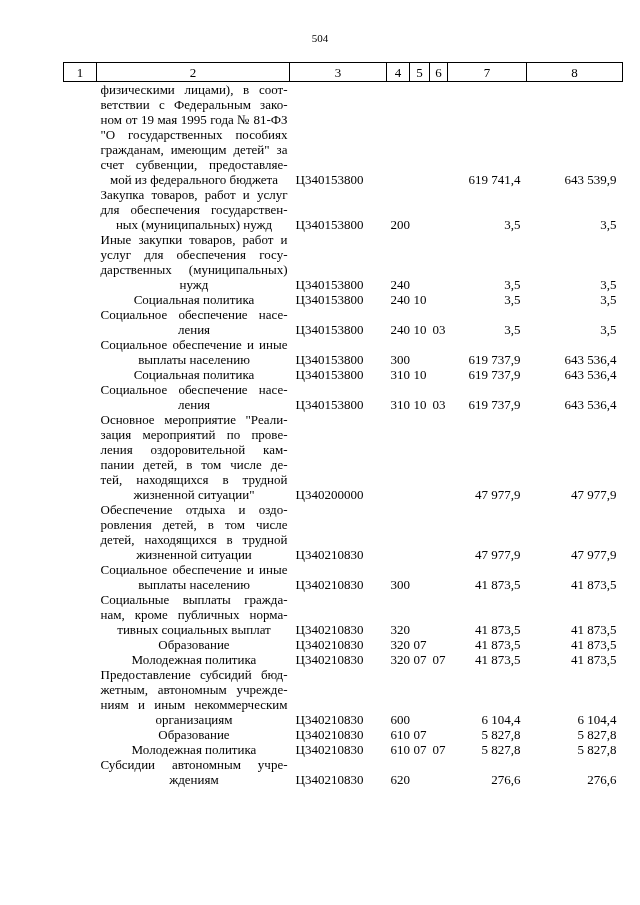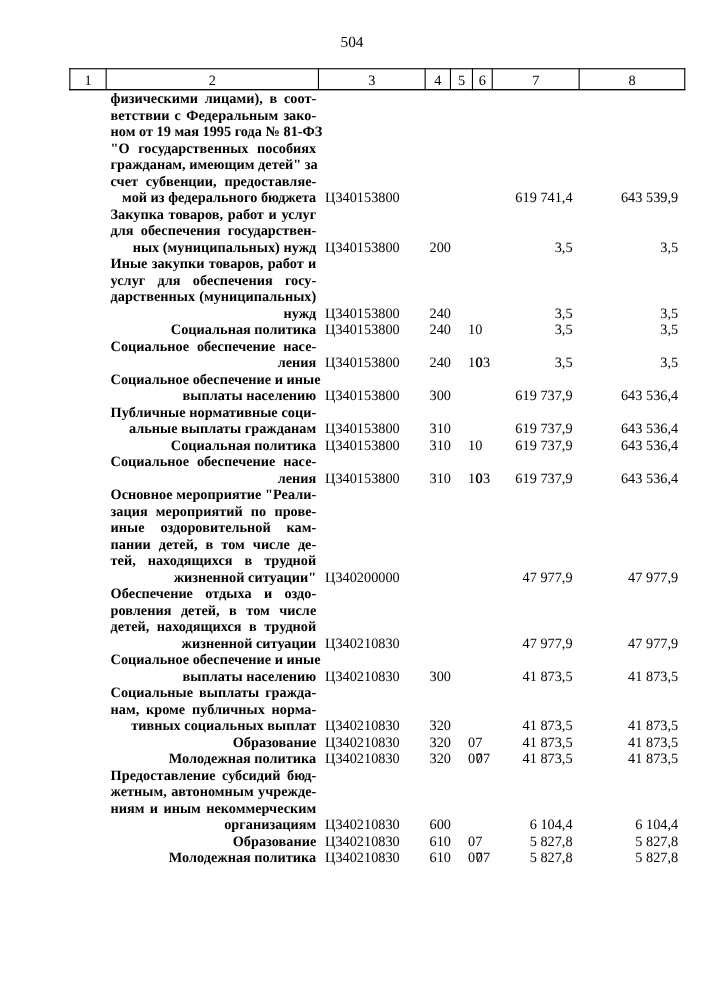--- a/index.html
+++ b/index.html
@@ -6,21 +6,21 @@
   html, body { width: 640px; height: 905px; background: #ffffff; overflow: hidden; }
   .page {
     position: relative;
     width: 640px; height: 905px;
     background: #ffffff;
     color: #000;
     font-family: "Liberation Serif", serif;
   }
   .pageno {
     position: absolute; top: 32px; left: 0; right: 0;
-    text-align: center; font-size: 14px;
+    text-align: center; font-size: 11px;
   }
   table.budget {
     position: absolute; top: 62px; left: 63px;
     width: 559px;
     border-collapse: collapse;
     table-layout: fixed;
     font-size: 13px;
     line-height: 15px;
   }
   thead th {
@@ -29,26 +29,26 @@
     font-size: 13px;
     height: 19px;
     text-align: center;
     vertical-align: middle;
     padding: 0;
   }
   tbody td {
     vertical-align: bottom;
     padding: 0;
   }
-  td.c2 { padding: 0 2px 0 4px; font-weight: bold; }
-  .tl { white-space: nowrap; text-align: right; }
+  td.c2 { padding: 0 2px 0 4px; }
+  .tl { white-space: nowrap; text-align: center; }
   .jl { text-align: justify; text-align-last: justify; }
   td.c3 { padding-left: 6px; white-space: nowrap; }
   td.c4 { padding-left: 4px; white-space: nowrap; }
-  td.c5 { padding-left: 16px; white-space: nowrap; font-family: Liberation Serif, serif; }
+  td.c5 { padding-left: 4px; white-space: nowrap; font-family: Liberation Serif, serif; }
   td.c6 { padding-left: 3px; white-space: nowrap; margin-left: 47px; }
   td.c7, td.c8 { text-align: right; padding-right: 6px; white-space: nowrap; }
 </style>
 </head>
 <body>
 
 <div class="page">
   <div class="pageno">504</div>
 
   <table class="budget">
@@ -156,33 +156,20 @@
           <td class="c3">Ц340153800</td>
           <td class="c4">300</td>
           <td class="c5"></td>
           <td class="c6"></td>
           <td class="c7">619 737,9</td>
           <td class="c8">643 536,4</td>
         </tr>
         <tr>
           <td class="c1"></td>
           <td class="c2">
-            <div class="tl jl">Публичные нормативные соци-</div>
-            <div class="tl">альные выплаты гражданам</div>
-          </td>
-          <td class="c3">Ц340153800</td>
-          <td class="c4">310</td>
-          <td class="c5"></td>
-          <td class="c6"></td>
-          <td class="c7">619 737,9</td>
-          <td class="c8">643 536,4</td>
-        </tr>
-        <tr>
-          <td class="c1"></td>
-          <td class="c2">
             <div class="tl">Социальная политика</div>
           </td>
           <td class="c3">Ц340153800</td>
           <td class="c4">310</td>
           <td class="c5">10</td>
           <td class="c6"></td>
           <td class="c7">619 737,9</td>
           <td class="c8">643 536,4</td>
         </tr>
         <tr>
@@ -196,21 +183,21 @@
           <td class="c5">10</td>
           <td class="c6">03</td>
           <td class="c7">619 737,9</td>
           <td class="c8">643 536,4</td>
         </tr>
         <tr>
           <td class="c1"></td>
           <td class="c2">
             <div class="tl jl">Основное мероприятие "Реали-</div>
             <div class="tl jl">зация мероприятий по прове-</div>
-            <div class="tl jl">иные оздоровительной кам-</div>
+            <div class="tl jl">ления оздоровительной кам-</div>
             <div class="tl jl">пании детей, в том числе де-</div>
             <div class="tl jl">тей, находящихся в трудной</div>
             <div class="tl">жизненной ситуации"</div>
           </td>
           <td class="c3">Ц340200000</td>
           <td class="c4"></td>
           <td class="c5"></td>
           <td class="c6"></td>
           <td class="c7">47 977,9</td>
           <td class="c8">47 977,9</td>
@@ -313,15 +300,28 @@
           <td class="c2">
             <div class="tl">Молодежная политика</div>
           </td>
           <td class="c3">Ц340210830</td>
           <td class="c4">610</td>
           <td class="c5">07</td>
           <td class="c6">07</td>
           <td class="c7">5 827,8</td>
           <td class="c8">5 827,8</td>
         </tr>
+        <tr>
+          <td class="c1"></td>
+          <td class="c2">
+            <div class="tl jl">Субсидии автономным учре-</div>
+            <div class="tl">ждениям</div>
+          </td>
+          <td class="c3">Ц340210830</td>
+          <td class="c4">620</td>
+          <td class="c5"></td>
+          <td class="c6"></td>
+          <td class="c7">276,6</td>
+          <td class="c8">276,6</td>
+        </tr>
       </tbody>
   </table>
 </div>
 
 </body></html>

